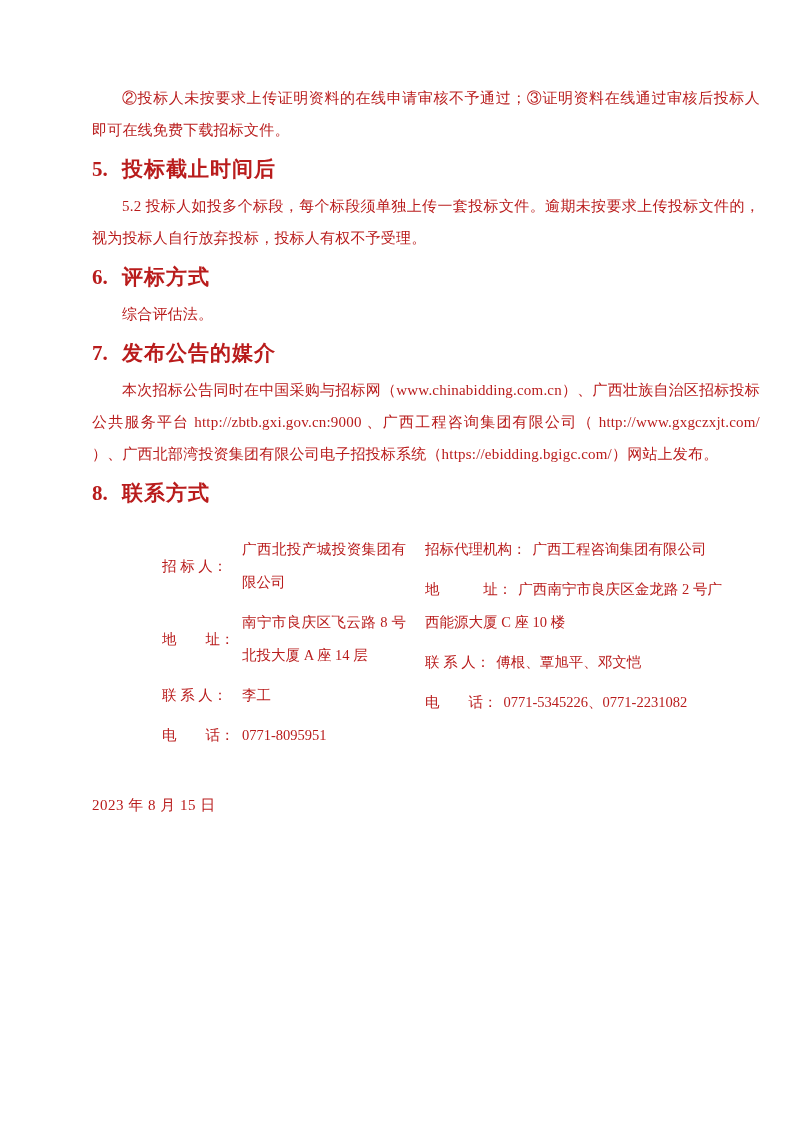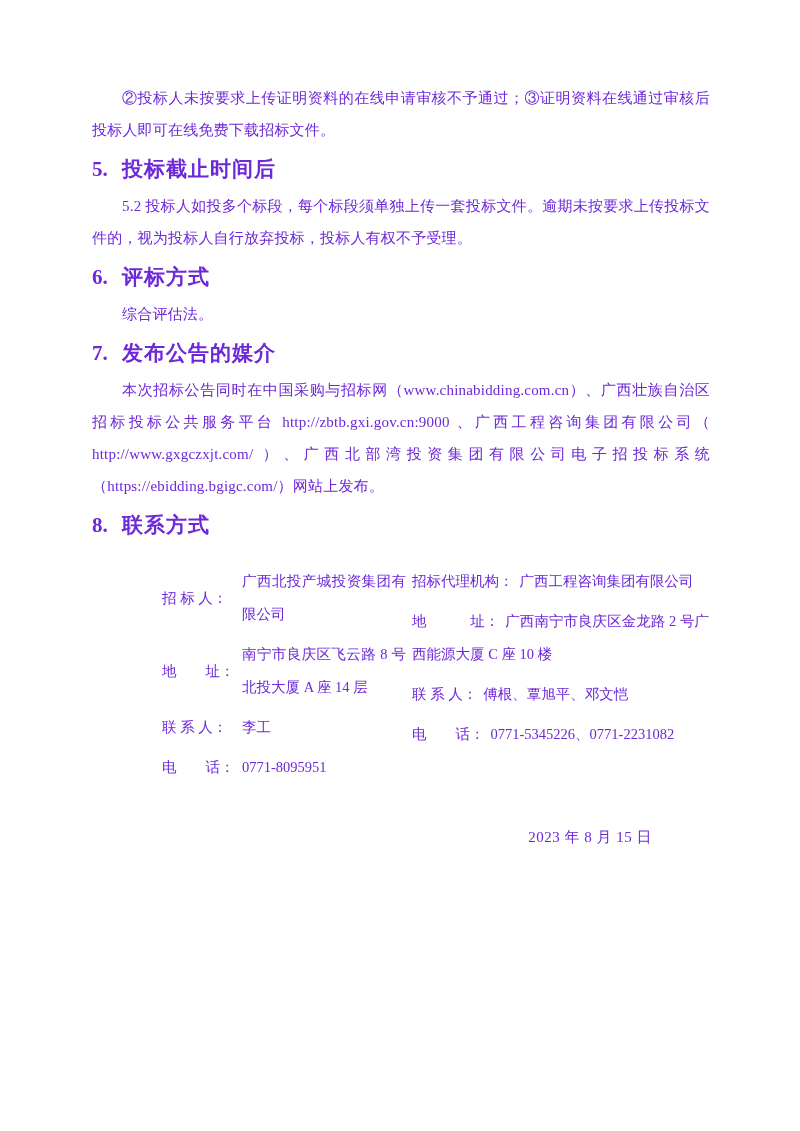--- a/index.html
+++ b/index.html
@@ -7,23 +7,23 @@
     margin: 0;
     padding: 0;
     background: #ffffff;
   }
   .page {
     position: relative;
     width: 800px;
     height: 896px;
     box-sizing: border-box;
     background: #ffffff;
-    color: #6d28d9;
+    color: #b91c1c;
     font-family: "Liberation Serif", "DejaVu Serif", serif;
-    padding: 82px 90px 0 92px;
+    padding: 82px 40px 0 92px;
     overflow: hidden;
   }
   p.body {
     margin: 0;
     font-size: 15px;
     line-height: 32px;
     text-align: justify;
     letter-spacing: 0.2px;
   }
   p.indent {
@@ -63,36 +63,35 @@
     white-space: nowrap;
     margin-left: 40px;
   }
   .cvalue {
     width: 204px;
     margin-left: 6px;
     text-align: justify;
   }
   .ccol-right {
     width: 297px;
-    margin-left: 6px;
+    margin-left: 19px;
     flex: none;
   }
   .ccol-right p {
     margin: 0 0 7px 0;
     text-align: justify;
   }
   .rlabel {
     margin-right: 6px;
     white-space: nowrap;
   }
   .date-line {
     margin: 30px 0 0 0;
     font-size: 15px;
     line-height: 33px;
-    text-align: right;
     padding-right: 58px;
     letter-spacing: 0.5px;
   }
 </style>
 </head>
 <body>
 
 <div class="page">
 
   <p class="body indent">②投标人未按要求上传证明资料的在线申请审核不予通过；③证明资料在线通过审核后投标人即可在线免费下载招标文件。</p>

